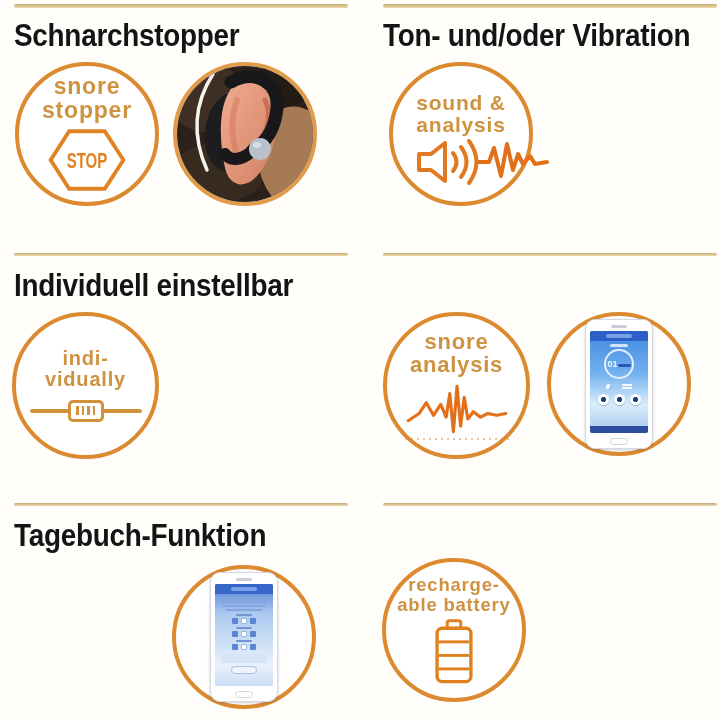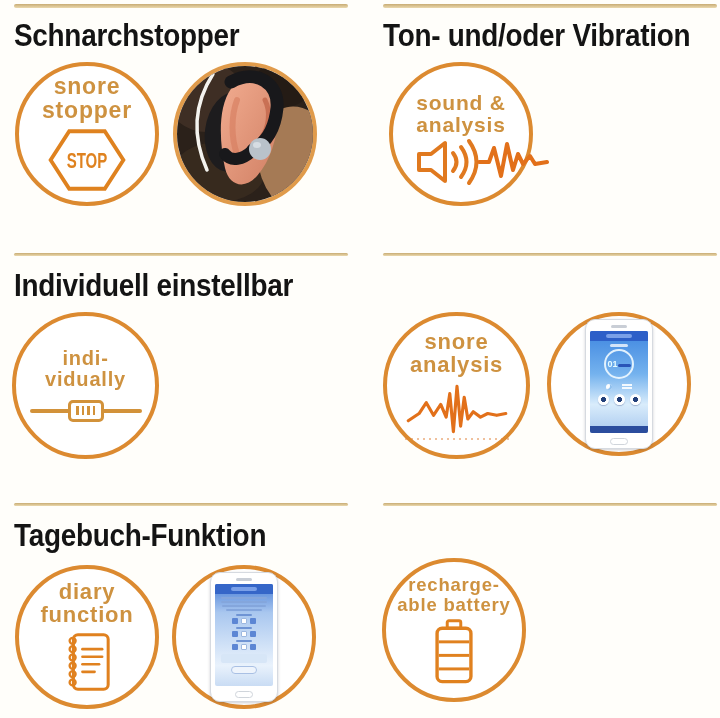--- a/index.html
+++ b/index.html
@@ -205,41 +205,20 @@
         </div>
         <div class="home-btn"></div>
       </div>
     </div>
   </div>
 
   <div class="sec" style="left:14px;top:503px;height:215px;">
     <div class="divider"></div>
     <div class="heading" style="top:15px;"><span>Tagebuch-Funktion</span></div>
 
-    <div class="circle" style="left:1px;top:62px;">
-      <div class="badge-line t22">diary</div>
-      <div class="badge-line t22">function</div>
-      <svg class="icon-block" width="58" height="62" viewBox="0 0 64 82">
-        <rect x="14" y="5" width="46" height="72" rx="6" fill="none" stroke="#E0811F" stroke-width="4"></rect>
-        <g stroke="#E0811F" stroke-width="3" fill="none">
-          <circle cx="13" cy="13" r="4"></circle>
-            <circle cx="13" cy="24" r="4"></circle>
-            <circle cx="13" cy="35" r="4"></circle>
-          <circle cx="13" cy="46" r="4"></circle>
-            <circle cx="13" cy="57" r="4"></circle>
-            <circle cx="13" cy="68" r="4"></circle>
-        </g>
-        <g stroke="#E0811F" stroke-width="3.5" stroke-linecap="round">
-          <line x1="26" y1="24" x2="52" y2="24"></line>
-          <line x1="26" y1="34" x2="52" y2="34"></line>
-          <line x1="26" y1="44" x2="48" y2="44"></line>
-          <line x1="26" y1="54" x2="42" y2="54"></line>
-        </g>
-      </svg>
-    </div>
 
     <div class="circle" style="left:158px;top:62px;">
       <div class="phone">
         <div class="speaker-slit"></div>
         <div class="screen screen-diary">
           <div class="hdr hdr-diary">
               <span class="hdr-pill"></span>
             </div>
           <div class="para">
             <i style="width:46px;"></i>

